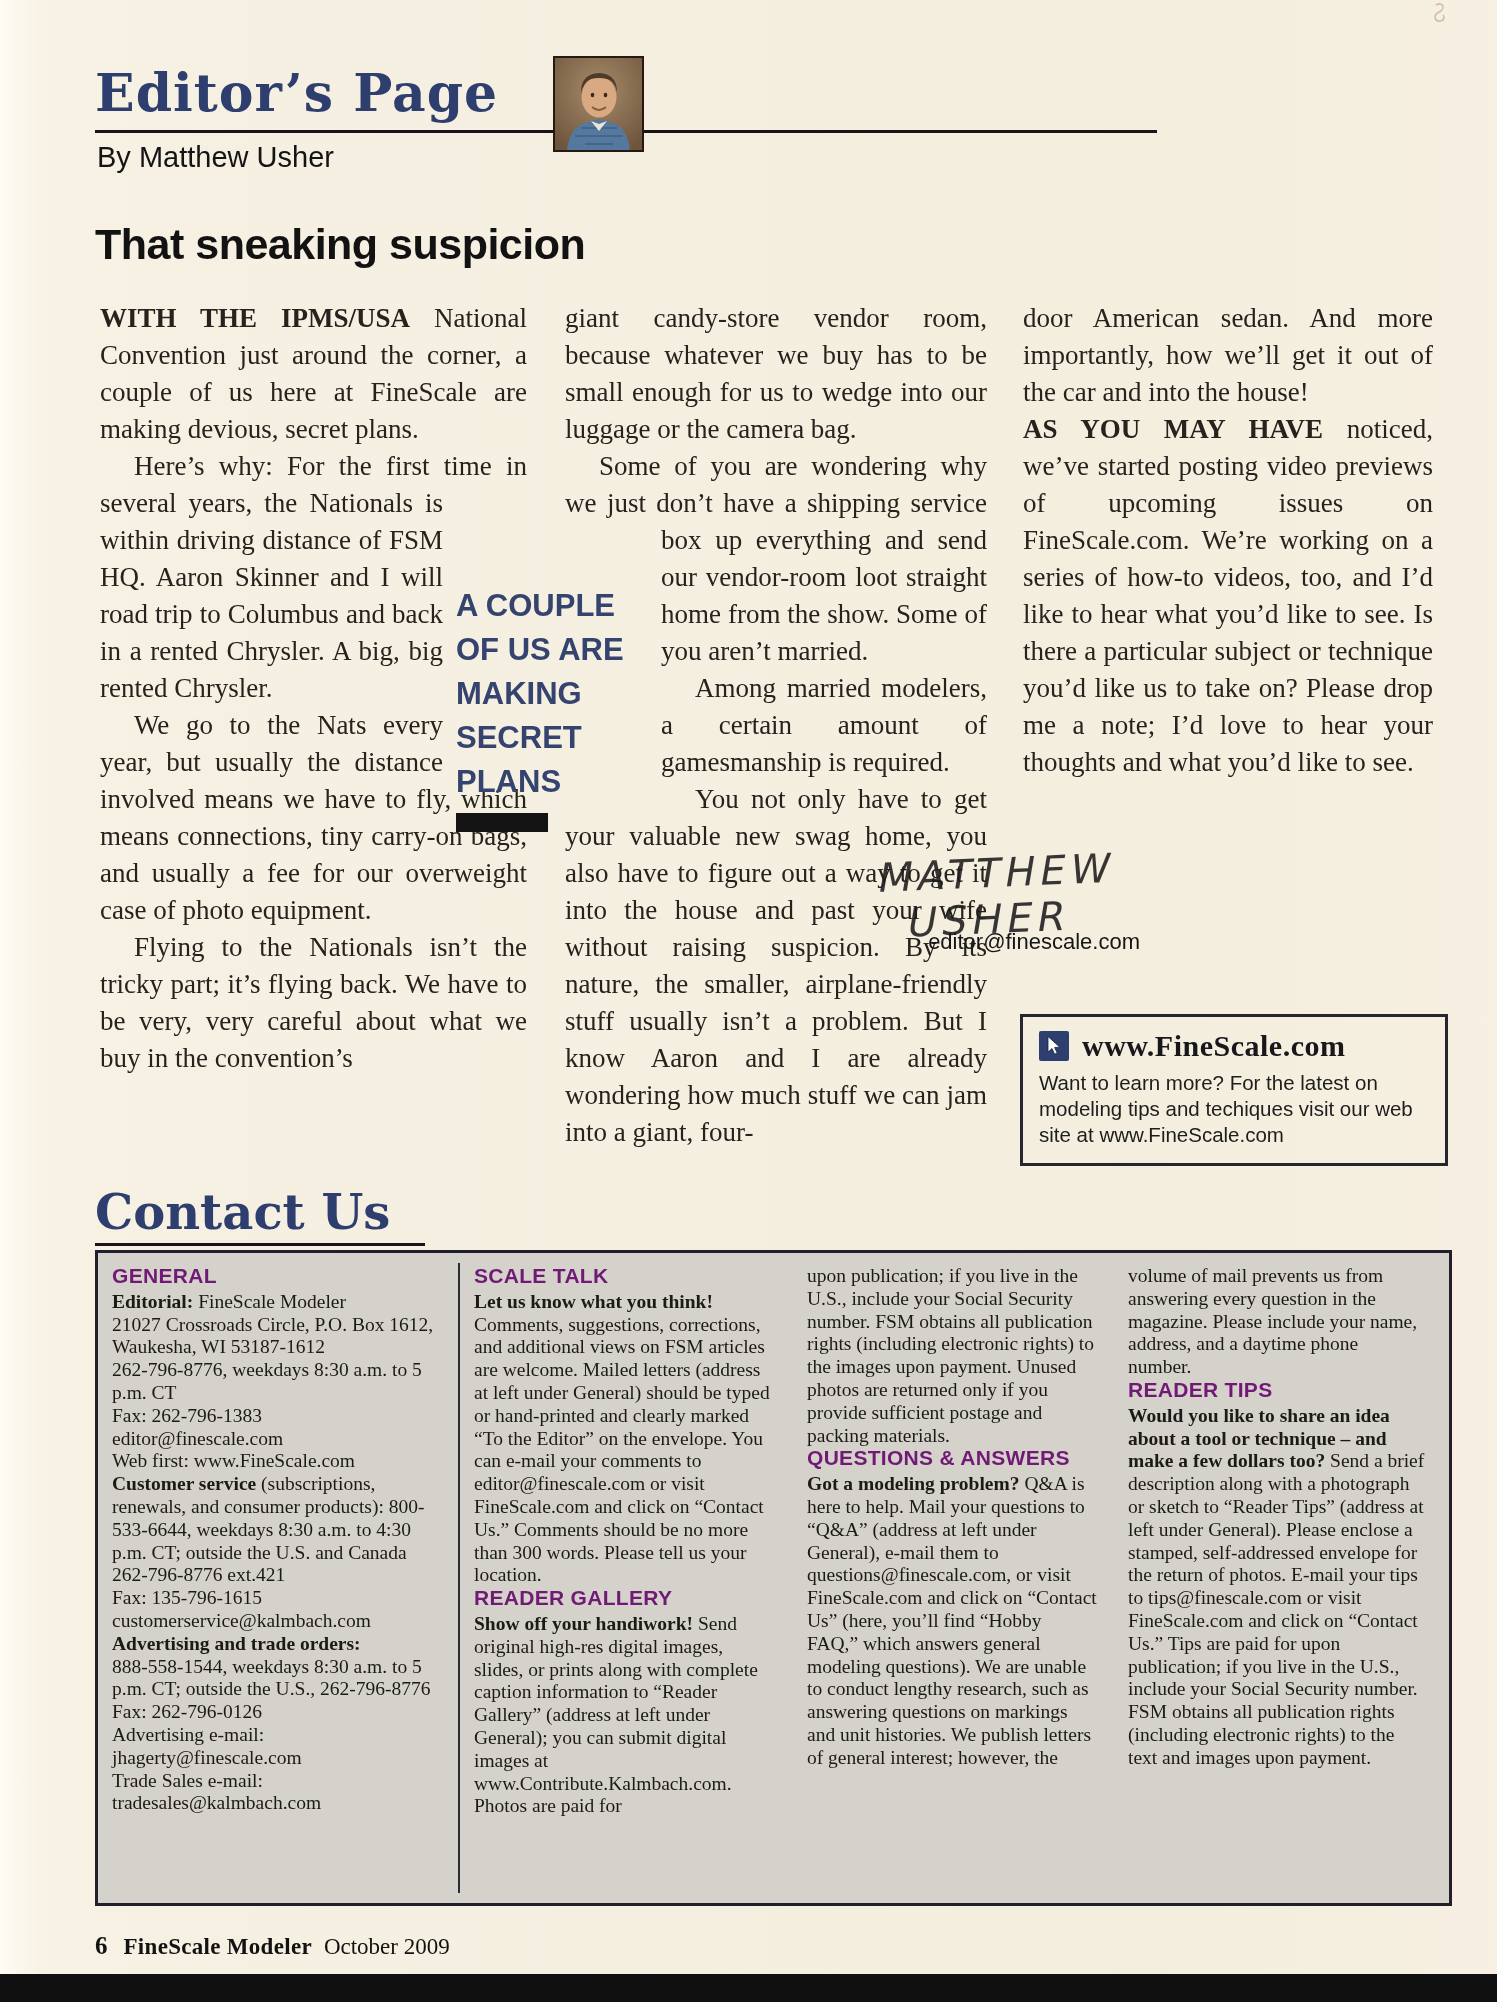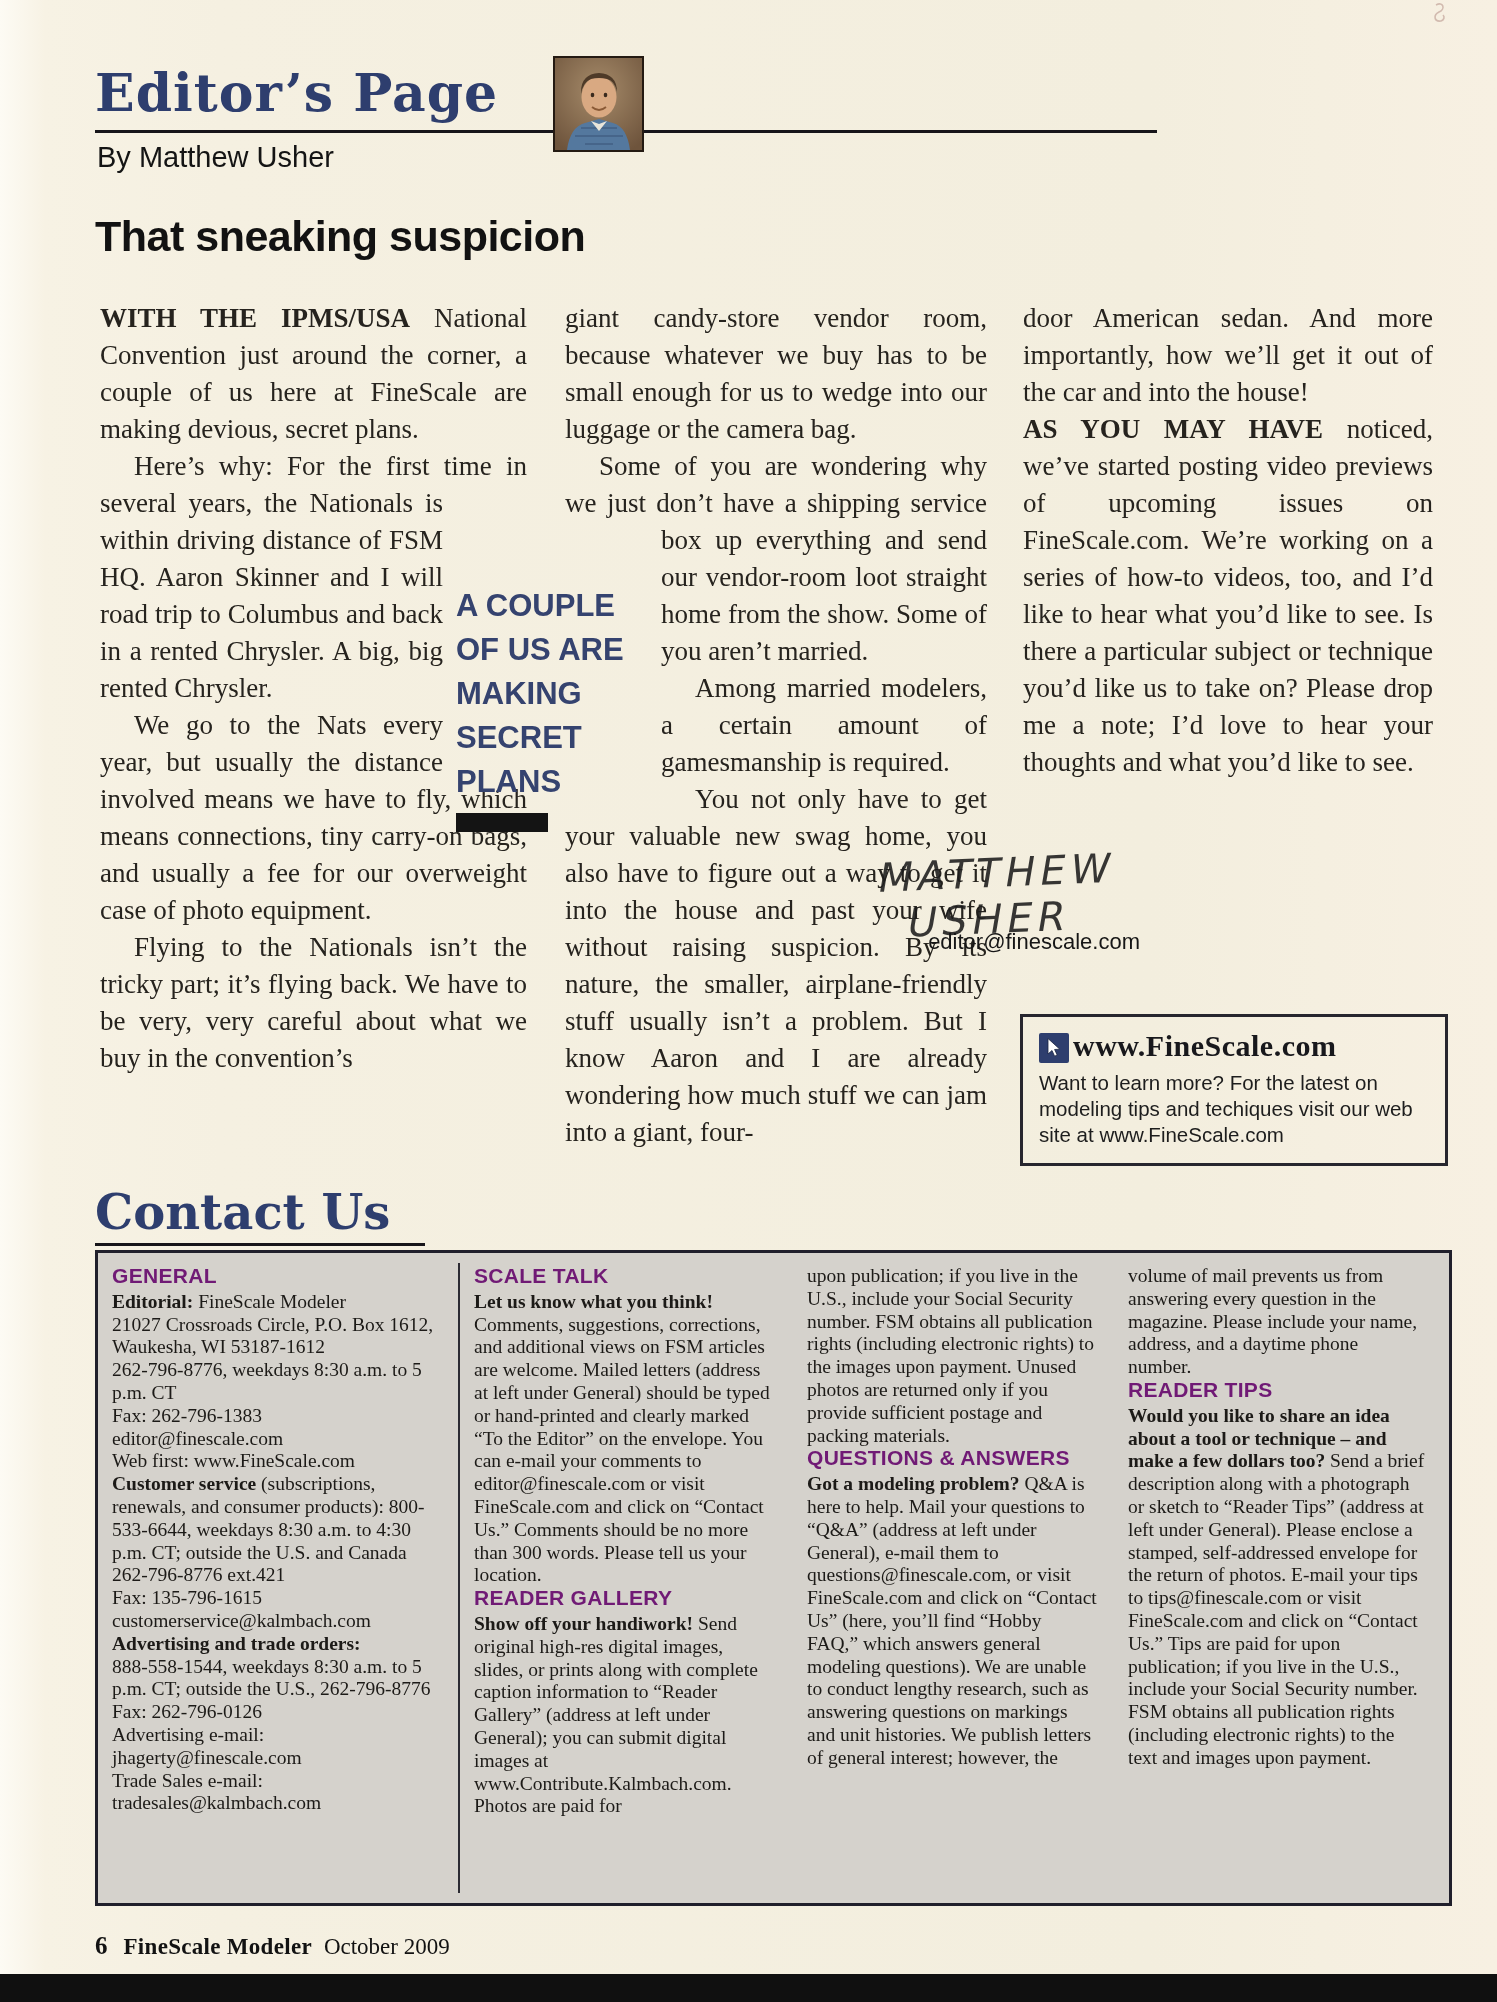--- a/index.html
+++ b/index.html
@@ -4,37 +4,37 @@
 <style>
   html,body{margin:0;padding:0;background:#888;}
   .page{position:relative;width:1497px;height:2002px;overflow:hidden;
     background:linear-gradient(90deg,#fdfbf4 0px,#f7f2e4 45px,#f5f0e1 220px,#f3eede 1150px,#f7f0e2 1497px);
     font-family:"Liberation Sans",sans-serif;color:#1c1a17;}
   .slab{font-family:"DejaVu Serif",serif;font-weight:bold;color:#2e3e6e;margin:0;}
   .masthead-title{position:absolute;left:95px;top:62px;font-size:52px;letter-spacing:1px;}
   .rule-long{position:absolute;left:95px;top:130px;width:1062px;height:3px;background:#17151a;}
   .byline{position:absolute;left:97px;top:141px;font-size:29px;color:#141414;}
   .photo{position:absolute;left:553px;top:56px;width:87px;height:92px;border:2px solid #241a12;background:#8a7257;}
-  .article-title{position:absolute;left:95px;top:212px;font-size:43px;font-weight:bold;color:#121212;letter-spacing:-0.5px;margin:0;font-family:"Liberation Sans",sans-serif;}
+  .article-title{position:absolute;left:95px;top:220px;font-size:43px;font-weight:bold;color:#121212;letter-spacing:-0.5px;margin:0;font-family:"Liberation Sans",sans-serif;}
   .col{position:absolute;top:300px;}
   .col1{left:100px;width:427px;}
   .col2{left:565px;width:422px;}
   .col3{left:1023px;width:410px;}
   .col p{font-family:Liberation Serif, serif;font-size:27px;line-height:37px;text-align:justify;color:#26231e;margin:0;}
   .indent{text-indent:34px;}
   .gap-top{margin-top:40px;}
   .cut-r{float:right;width:84px;height:266px;}
   .cut-l{float:left;width:96px;height:266px;}
   .pullquote{position:absolute;left:456px;top:584px;width:176px;font-weight:bold;font-size:31px;line-height:44px;color:#35436f;}
   .qbar{width:92px;height:19px;background:#141414;margin-top:9px;}
   .signature{position:absolute;left:828px;top:850px;width:330px;text-align:center;font-family:"DejaVu Sans",sans-serif;
     font-size:40px;color:#1c1c1c;text-transform:uppercase;letter-spacing:5px;transform:rotate(-2.5deg) skewX(-12deg);opacity:.88;}
   .sig-email{position:absolute;left:895px;top:929px;width:245px;text-align:right;font-size:22px;color:#161616;}
   .promo{position:absolute;left:1020px;top:1014px;width:428px;height:152px;border:3px solid #27262e;box-sizing:border-box;padding:12px 16px;}
-  .promo-head{display:flex;align-items:flex-end;gap:4px;}
+  .promo-head{display:flex;align-items:center;gap:13px;}
   .promo-title{font-family:"Liberation Serif",serif;font-weight:bold;font-size:30px;color:#18181c;letter-spacing:.5px;}
   .promo-text{margin:7px 0 0;font-size:20.5px;line-height:26px;color:#1d1d1d;}
   .contact-title{position:absolute;left:95px;top:1184px;font-size:48px;}
   .contact-rule{position:absolute;left:95px;top:1243px;width:330px;height:3px;background:#17151a;}
   .contact-box{position:absolute;left:95px;top:1250px;width:1357px;height:656px;background:#d5d2cc;border:3px solid #201f2b;box-sizing:border-box;}
   .cdivider{position:absolute;left:360px;top:10px;bottom:10px;width:2px;background:#2c2b33;}
   .ccol{position:absolute;top:12px;font-family:"Liberation Serif",serif;font-size:19.5px;line-height:22.8px;color:#1c1a17;overflow-wrap:break-word;}
   .ccol p{margin:0;}
   .ccol h3{margin:0 0 3px;font-family:"Liberation Sans",sans-serif;font-size:21px;letter-spacing:.3px;color:#701a75;}
   .cgap{margin-top:11px;}

